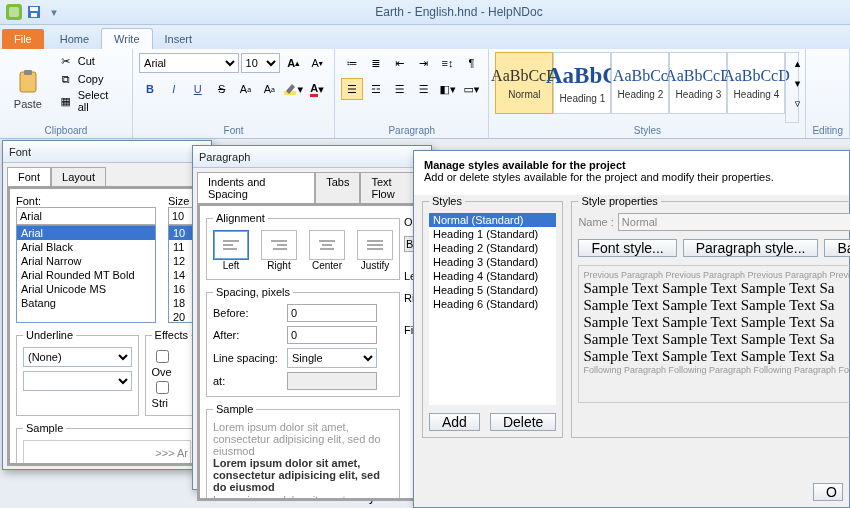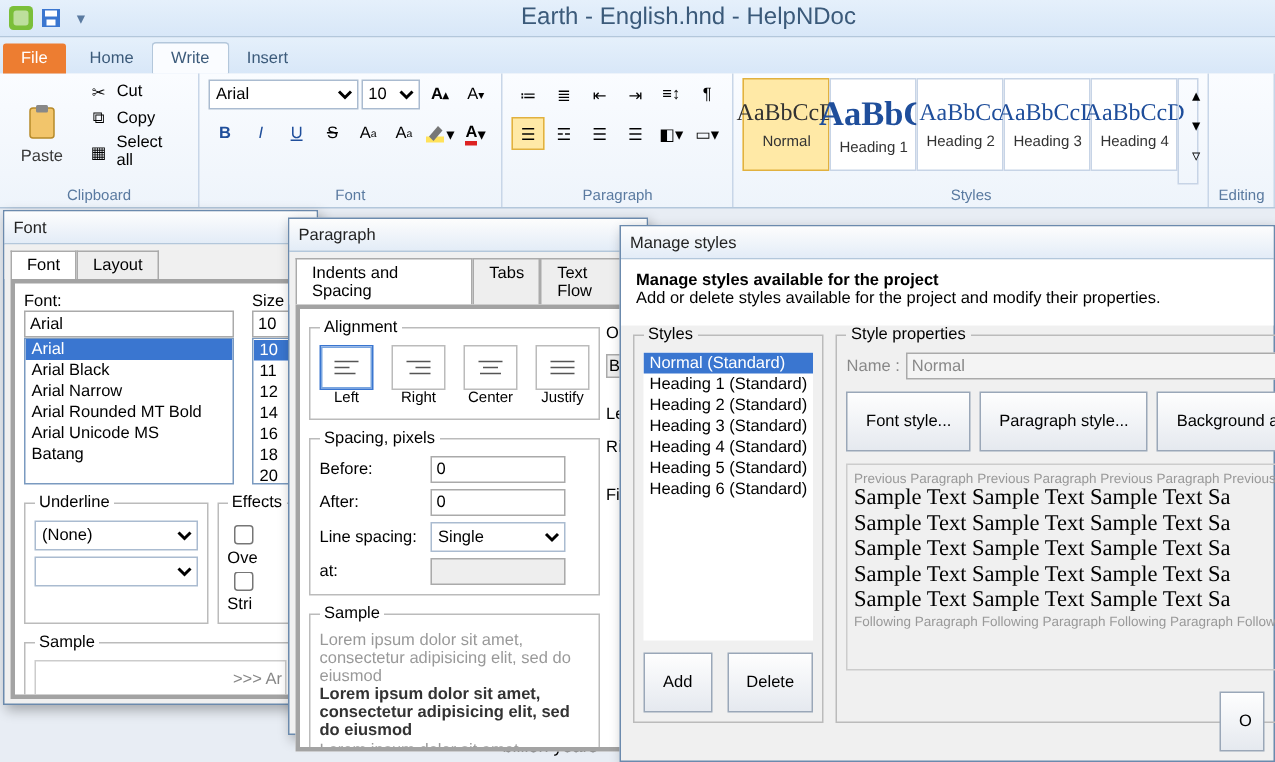--- a/index.html
+++ b/index.html
@@ -2,21 +2,21 @@
 <html><head>
 <meta charset="utf-8">
 <style>
 * { box-sizing: border-box; font-family: "Segoe UI", Tahoma, sans-serif; font-size: 11px; }
 body { margin: 0; width: 850px; height: 508px; overflow: hidden; background: #e8edf4; position: relative; }
 
 
 .titlebar { height: 25px; background: linear-gradient(#e5f0fb,#d8e7f8); display:flex; align-items:center; border-bottom:1px solid #b3c7db;}
 .qat { display:flex; gap:4px; padding:0 6px; align-items:center;}
 .qat .ico { width:16px; height:16px; display:inline-flex; align-items:center; justify-content:center;}
-.titlebar .title { flex:1; text-align:center; color:#3b5a7a; font-size:16px;}
+.titlebar .title { flex:1; text-align:center; color:#3b5a7a; font-size:12px;}
 
 
 .ribbon-tabs { height:24px; display:flex; align-items:flex-end; background:linear-gradient(#e5f0fb,#d8e7f8); padding-left:2px;}
 .ribbon-tabs .tab { padding:4px 12px; color:#3b5a7a; cursor:pointer;}
 .ribbon-tabs .tab.file { background:#ed7d31; color:#fff; border-radius:2px 2px 0 0; margin-right:4px;}
 .ribbon-tabs .tab.active { background:#fafcff; border:1px solid #b3c7db; border-bottom:none; border-radius:3px 3px 0 0;}
 
 
 .ribbon { height:90px; background:linear-gradient(#fafcff,#eef4fb); border-bottom:1px solid #b3c7db; display:flex;}
 .group { border-right:1px solid #c8d6e8; padding:3px 6px 0 6px; display:flex; flex-direction:column; position:relative;}
@@ -49,21 +49,21 @@
 .tabstrip .dtab { padding:3px 10px; border:1px solid #aaa; border-bottom:none; background:#eee; font-size:11px; cursor:pointer;}
 .tabstrip .dtab.active { background:#fff;}
 .panel { background:#fff; border:3px solid #a3a3a3; margin:0 4px 4px 4px; padding:6px;}
 fieldset { border:1px solid #bbb; margin:0 0 6px 0; padding:6px;}
 legend { font-size:11px; padding:0 3px;}
 label.fld { display:inline-block; font-size:11px;}
 input[type=text],input.num { border:1px solid #aaa; height:18px; padding:0 3px; font-size:11px;}
 .listbox { border:1px solid #7a9ac0; background:#fff; overflow:auto;}
 .listbox .item { padding:1px 4px; font-size:11px; cursor:pointer;}
 .listbox .item.sel { background:#3a76d0; color:#fff;}
-button.btn { border:1px solid #9aa7b8; background:linear-gradient(#fefefe,#e5e9ef); padding:13px 12px; font-size:11px; cursor:pointer;}
+button.btn { border:1px solid #9aa7b8; background:linear-gradient(#fefefe,#e5e9ef); padding:0 12px; font-size:14px; cursor:pointer;}
 .align-btn{width:36px;height:30px;border:1px solid #bbb;background:#fff;display:flex;flex-direction:column;align-items:center;justify-content:center;cursor:pointer;}
 .align-btn.sel{border-color:#3a76d0;box-shadow:inset 0 0 0 1px #7aa6e0;}
 .align-row{display:flex;gap:12px;margin-bottom:2px;}
 .align-cap{font-size:10px;text-align:center;}
 
 .gray{color:#888;}
 </style>
 </head>
 <body>
 
@@ -349,21 +349,20 @@
        <div style="margin-top:8px;background:#eee;border:1px solid #aaa;padding:1px;border-right:none;">Body</div>
        <div style="margin-top:18px;">Left</div>
        <div style="margin-top:10px;">Righ</div>
        <div style="margin-top:20px;">Firs</div>
      </div>
     </div>
   </div>
 </div>
 
 <div class="dialog" style="left:413px; top:150px; width:437px; height:358px;">
-  <div class="caption">Manage styles</div>
   <div style="padding:8px 10px 12px 10px;background:#fff;">
     <div style="font-weight:bold;">Manage styles available for the project</div>
     <div>Add or delete styles available for the project and modify their properties.</div>
   </div>
   <div style="display:flex;gap:8px;padding:0 8px 8px 8px;">
     <fieldset style="width:160px;">
       <legend>Styles</legend>
       <div class="listbox" style="height:192px;border:none;">
         <div class="item sel">Normal (Standard)</div>
         <div class="item">Heading 1 (Standard)</div>

